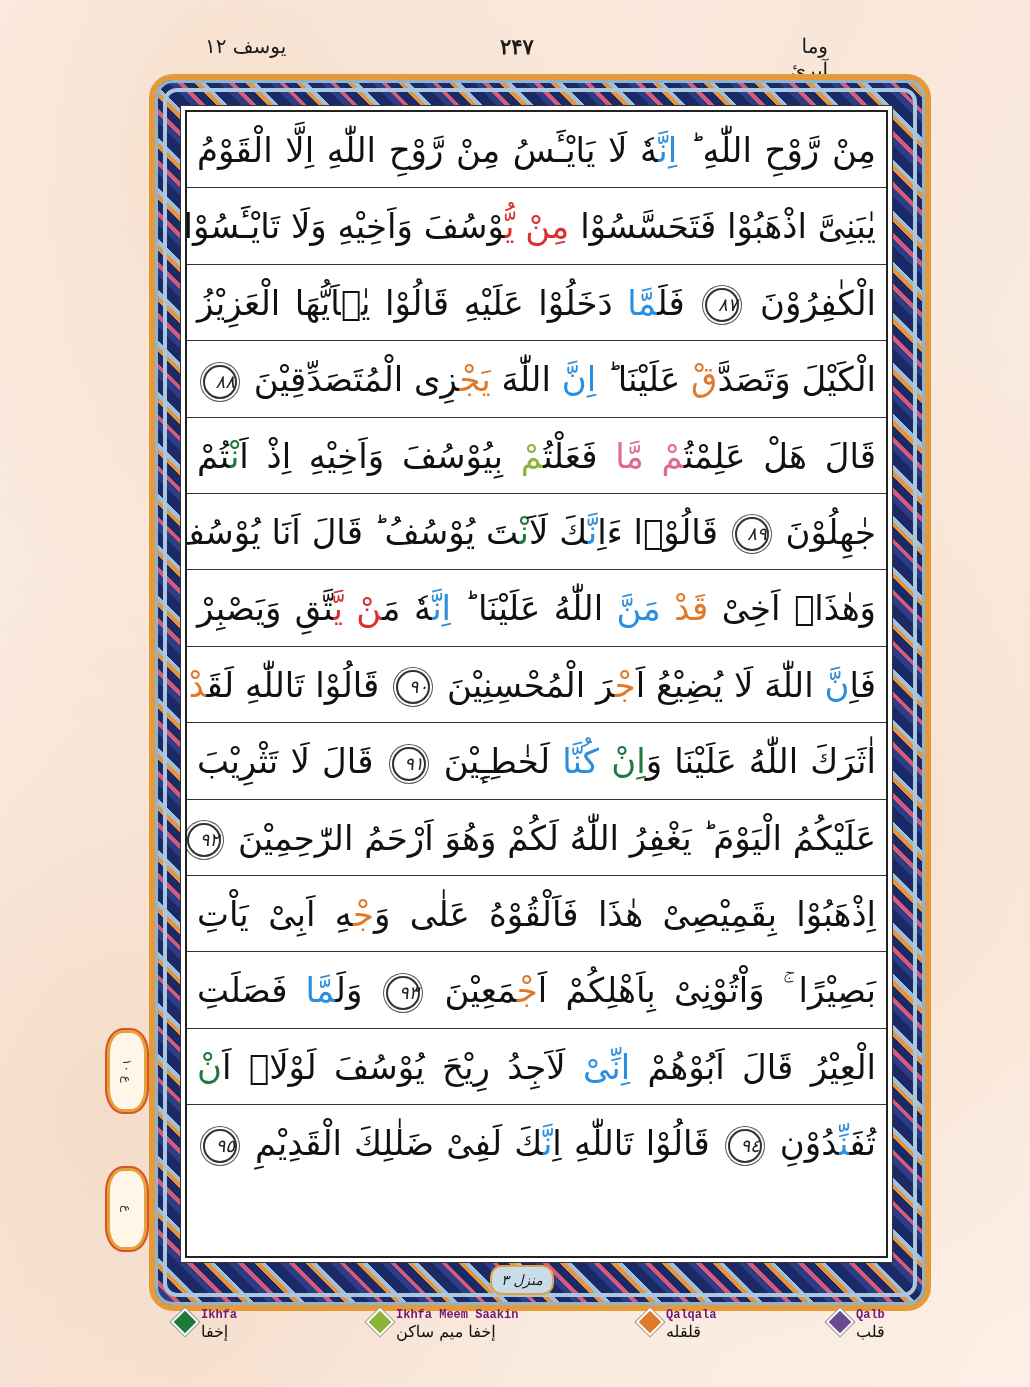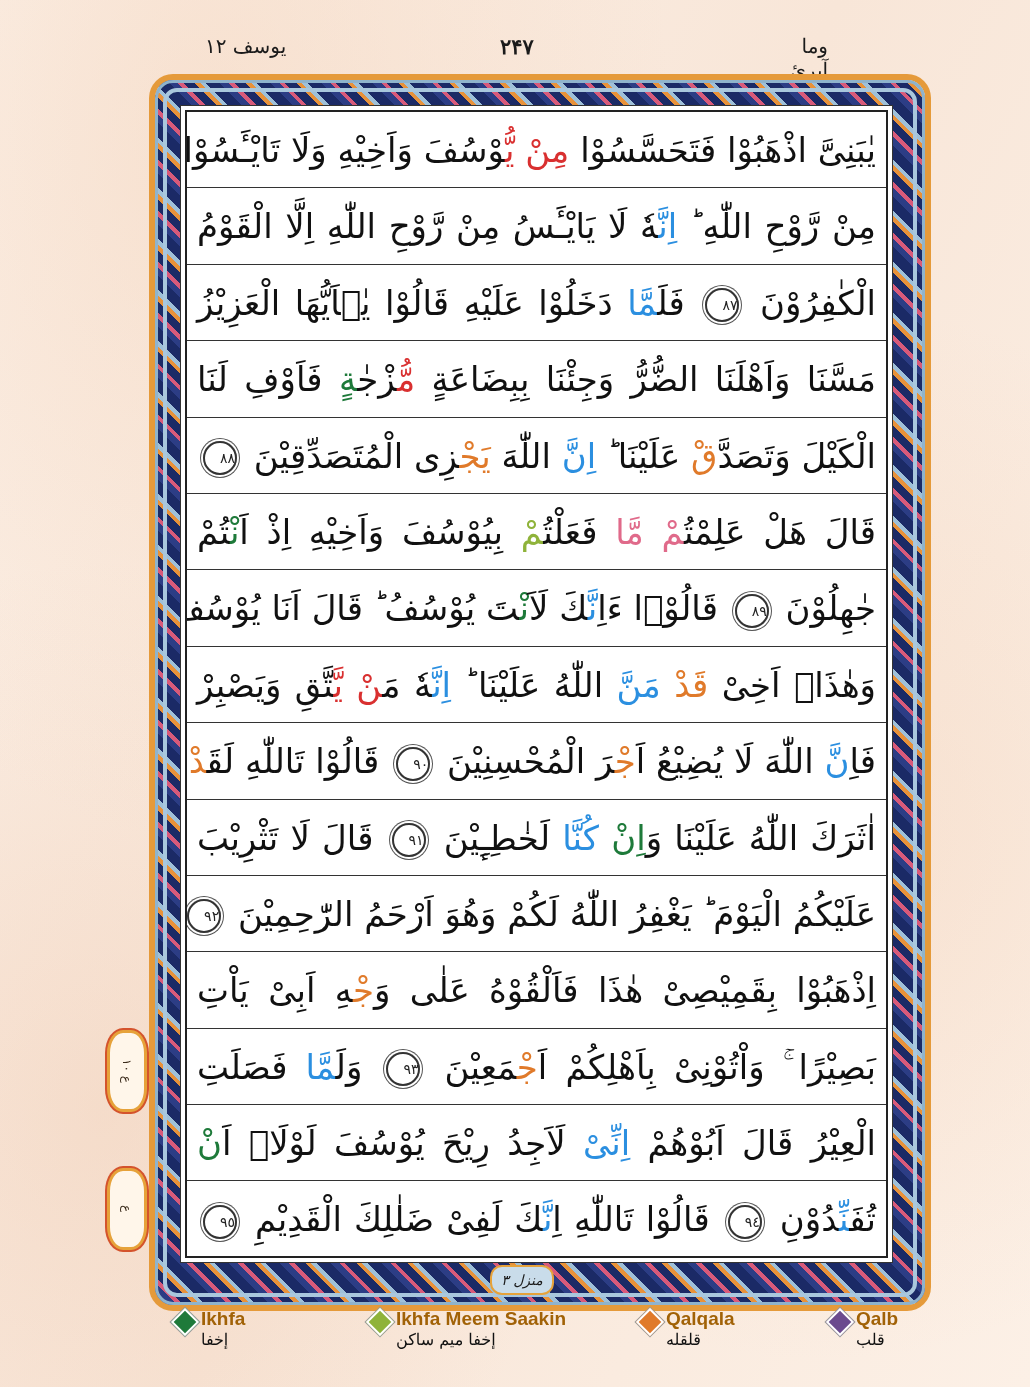--- a/index.html
+++ b/index.html
@@ -37,23 +37,24 @@
   }
   .line {
     height: 76.4px; border-bottom: 1.5px solid #333; box-sizing: border-box;
     direction: rtl; text-align: justify; text-align-last: justify;
     padding: 0 10px; font-family: "DejaVu Sans", sans-serif; font-size: 34px; line-height: 76px;
     color: #111; white-space: nowrap; overflow: hidden;
   }
   .line:last-child { border-bottom: none; }
   .ayah {
     display: inline-block; width: 30px; height: 30px; border: 2px solid #333; border-radius: 50%;
-    font-size: 14px; line-height: 30px; text-align: center; vertical-align: middle; color: #222;
+    font-size: 18px; line-height: 30px; text-align: center; vertical-align: middle; color: #222;
     box-shadow: 0 0 0 2px #fff, 0 0 0 3px #555;
     margin: 0 6px;
+    font-style: italic;
   }
   .c-qalqala { color: #e07a2a; }
   .c-ikhfa { color: #1e7a3a; }
   .c-idgham { color: #d93030; }
   .c-ghunna { color: #2b8fe0; }
   .c-ikhfa-meem { color: #8fb33a; }
   .c-idgham-meem { color: #e06a8a; }
 
   .manzil {
     position: absolute; left: 490px; top: 1265px; width: 60px; height: 26px;
@@ -64,39 +65,38 @@
     position: absolute; left: 107px; width: 34px; height: 76px;
     background: #fff6ea; border: 3px solid #e6a23a; border-radius: 40% / 28%;
     box-shadow: 0 0 0 2px #d4532c;
     font-size: 12px; color: #3a2a1a; text-align: center; direction: rtl;
     display: flex; align-items: center; justify-content: center; writing-mode: vertical-rl;
   }
   .legend { position: absolute; top: 1308px; left: 0; width: 1030px; height: 60px; }
   .leg-item { position: absolute; top: 0; display: flex; align-items: flex-start; gap: 6px; }
   .diamond { width: 16px; height: 16px; transform: rotate(45deg); border: 2px solid #fff; box-shadow: 0 0 0 1px #999; margin-top: 4px; }
   .leg-text { display: flex; flex-direction: column; }
-  .leg-en { font-family: Liberation Sans, sans-serif; font-weight: bold; font-size: 19px; color: #a16207; }
+  .leg-en { font-family: Liberation Mono, monospace; font-weight: bold; font-size: 12px; color: #701a75; }
   .leg-ar { font-family: "DejaVu Serif", serif; font-size: 16px; color: #111; direction: rtl; text-align: left; }
 </style>
 </head>
 <body>
 
 <div class="header">
   <span class="hdr hdr-surah">يوسف ١٢</span>
   <span class="hdr hdr-page">۲۴۷</span>
   <span class="hdr hdr-para">وما آبرئ ١٣</span>
 </div>
 
 <div class="border"></div>
 
 <div class="frame" id="frame">
+    <div class="line"><span>مِنْ رَّوْحِ اللّٰهِ ؕ </span><span class="c-ghunna">اِنَّ</span><span>هٗ لَا يَايْـَٔسُ مِنْ رَّوْحِ اللّٰهِ اِلَّا الْقَوْمُ</span></div>
     <div class="line"><span>يٰبَنِىَّ اذْهَبُوْا فَتَحَسَّسُوْا </span><span class="c-idgham">مِنْ يُّ</span><span>وْسُفَ وَاَخِيْهِ وَلَا تَايْـَٔسُوْا</span></div>
-    <div class="line"><span>مِنْ رَّوْحِ اللّٰهِ ؕ </span><span class="c-ghunna">اِنَّ</span><span>هٗ لَا يَايْـَٔسُ مِنْ رَّوْحِ اللّٰهِ اِلَّا الْقَوْمُ</span></div>
     <div class="line"><span>الْكٰفِرُوْنَ </span><span class="ayah">٨٧</span><span> فَلَ</span><span class="c-ghunna">مَّا</span><span> دَخَلُوْا عَلَيْهِ قَالُوْا يٰۤاَيُّهَا الْعَزِيْزُ</span></div>
-    <div class="line"><span>مَسَّنَا وَاَهْلَنَا الضُّرُّ وَجِئْنَا بِبِضَاعَةٍ </span><span class="c-idgham">مُّ</span><span>زْجٰ</span><span class="c-ikhfa">ةٍ</span><span> فَاَوْفِ لَنَا</span></div>
     <div class="line"><span>الْكَيْلَ وَتَصَدَّ</span><span class="c-qalqala">قْ</span><span> عَلَيْنَا ؕ </span><span class="c-ghunna">اِنَّ</span><span> اللّٰهَ </span><span class="c-qalqala">يَجْ</span><span>زِى الْمُتَصَدِّقِيْنَ </span><span class="ayah">٨٨</span></div>
     <div class="line"><span>قَالَ هَلْ عَلِمْتُ</span><span class="c-idgham-meem">مْ مَّا</span><span> فَعَلْتُ</span><span class="c-ikhfa-meem">مْ</span><span> بِيُوْسُفَ وَاَخِيْهِ اِذْ اَ</span><span class="c-ikhfa">نْ</span><span>تُمْ</span></div>
     <div class="line"><span>جٰهِلُوْنَ </span><span class="ayah">٨٩</span><span> قَالُوْۤا ءَاِ</span><span class="c-ghunna">نَّ</span><span>كَ لَاَ</span><span class="c-ikhfa">نْ</span><span>تَ يُوْسُفُ ؕ قَالَ اَنَا يُوْسُفُ</span></div>
     <div class="line"><span>وَهٰذَاۤ اَخِىْ </span><span class="c-qalqala">قَدْ</span><span> </span><span class="c-ghunna">مَنَّ</span><span> اللّٰهُ عَلَيْنَا ؕ </span><span class="c-ghunna">اِنَّ</span><span>هٗ مَ</span><span class="c-idgham">نْ يَّ</span><span>تَّقِ وَيَصْبِرْ</span></div>
     <div class="line"><span>فَاِ</span><span class="c-ghunna">نَّ</span><span> اللّٰهَ لَا يُضِيْعُ اَ</span><span class="c-qalqala">جْ</span><span>رَ الْمُحْسِنِيْنَ </span><span class="ayah">٩٠</span><span> قَالُوْا تَاللّٰهِ لَقَ</span><span class="c-qalqala">دْ</span></div>
     <div class="line"><span>اٰثَرَكَ اللّٰهُ عَلَيْنَا وَ</span><span class="c-ikhfa">اِنْ</span><span> </span><span class="c-ghunna">كُنَّا</span><span> لَخٰطِـِٕيْنَ </span><span class="ayah">٩١</span><span> قَالَ لَا تَثْرِيْبَ</span></div>
     <div class="line"><span>عَلَيْكُمُ الْيَوْمَ ؕ يَغْفِرُ اللّٰهُ لَكُمْ وَهُوَ اَرْحَمُ الرّٰحِمِيْنَ </span><span class="ayah">٩٢</span></div>
     <div class="line"><span>اِذْهَبُوْا بِقَمِيْصِىْ هٰذَا فَاَلْقُوْهُ عَلٰى وَ</span><span class="c-qalqala">جْ</span><span>هِ اَبِىْ يَاْتِ</span></div>
     <div class="line"><span>بَصِيْرًا ۚ وَاْتُوْنِىْ بِاَهْلِكُمْ اَ</span><span class="c-qalqala">جْ</span><span>مَعِيْنَ </span><span class="ayah">٩٣</span><span> وَلَ</span><span class="c-ghunna">مَّا</span><span> فَصَلَتِ</span></div>
     <div class="line"><span>الْعِيْرُ قَالَ اَبُوْهُمْ </span><span class="c-ghunna">اِنِّىْ</span><span> لَاَجِدُ رِيْحَ يُوْسُفَ لَوْلَاۤ اَ</span><span class="c-ikhfa">نْ</span></div>

